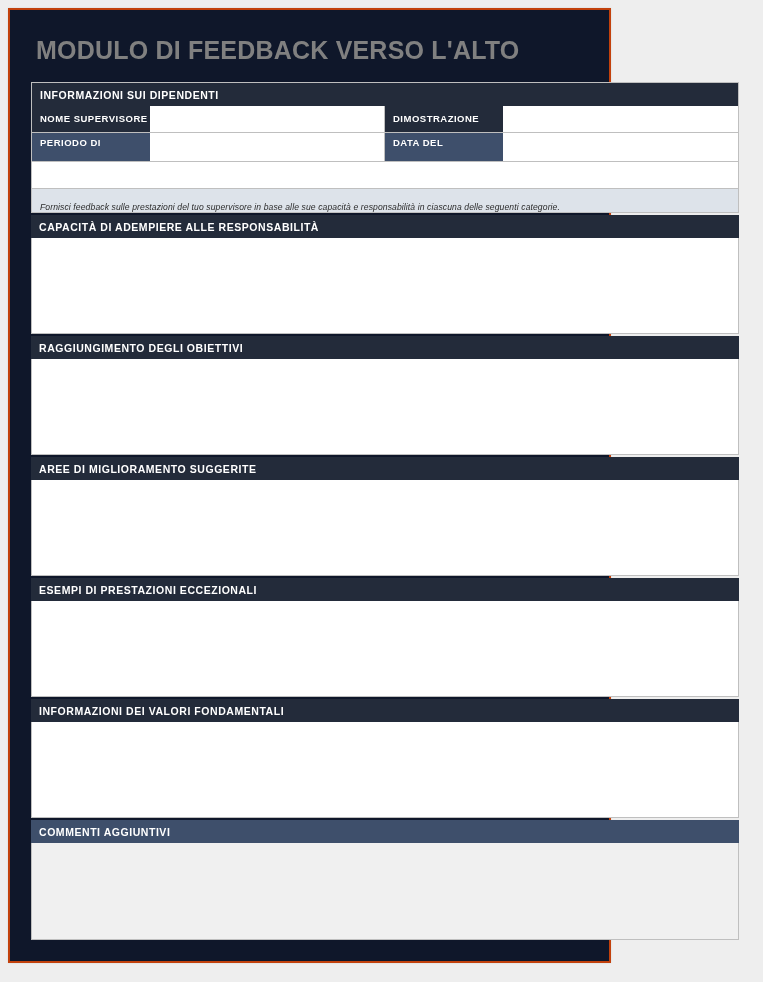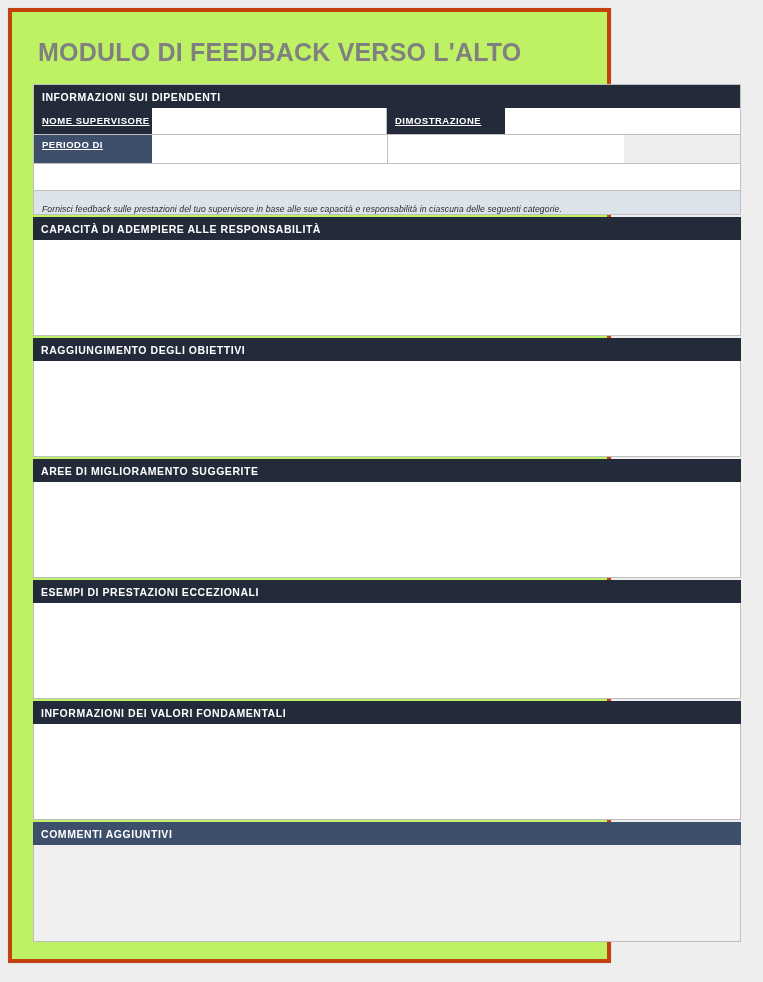--- a/index.html
+++ b/index.html
@@ -13,22 +13,22 @@
     font-family: "Liberation Sans", sans-serif;
     overflow: hidden;
   }
 
   #page {
     position: absolute;
     left: 8px;
     top: 8px;
     width: 603px;
     height: 955px;
-    background: #bef264;
-    border: 4px solid #c2410c;
+    background: #0f172a;
+    border: 2px solid #c2410c;
     box-sizing: border-box;
     box-shadow: 0 0 2px rgba(0,0,0,0.10);
   }
 
   #page-inner {
     position: absolute;
     left: 21px;
     top: 14px;
     width: 708px;
   }
@@ -86,21 +86,21 @@
   }
   .cell-label.v-center { align-items: center; padding-top: 0; }
   .cell-label span { display: block; }
   .cell-input {
     box-sizing: border-box;
     background: #ffffff;
     border-right: 1px solid #bfbfbf;
   }
   .cell-input.last { border-right: none; }
 
-  .w-label { width: 118px; text-decoration: underline; }
+  .w-label { width: 118px; }
   .w-in-1  { width: 236px; }
   .w-in-2  { width: 236px; }
 
   .row-1 { height: 27px; }
   .row-2 { height: 29px; }
   .row-blank {
     height: 27px;
     background: #ffffff;
     border-bottom: 1px solid #bfbfbf;
     box-sizing: border-box;
@@ -166,20 +166,26 @@
       </div>
 
       <div class="info-row row-2">
         <div class="cell-label bar-slate w-label">
           <div>
             <span>PERIODO DI</span><br>
             <span>AGGIUNTIVI</span>
           </div>
         </div>
         <div class="cell-input w-in-1"></div>
+        <div class="cell-label bar-slate w-label">
+          <div>
+            <span>DATA DEL</span><br>
+            <span>RIESAME</span>
+          </div>
+        </div>
         <div class="cell-input w-in-2 last"></div>
       </div>
 
       <div class="row-blank"></div>
     </div>
 
     <div class="instruction">
       <span>Fornisci feedback sulle prestazioni del tuo supervisore in base alle sue capacità e responsabilità in ciascuna delle seguenti categorie.</span>
     </div>
 

